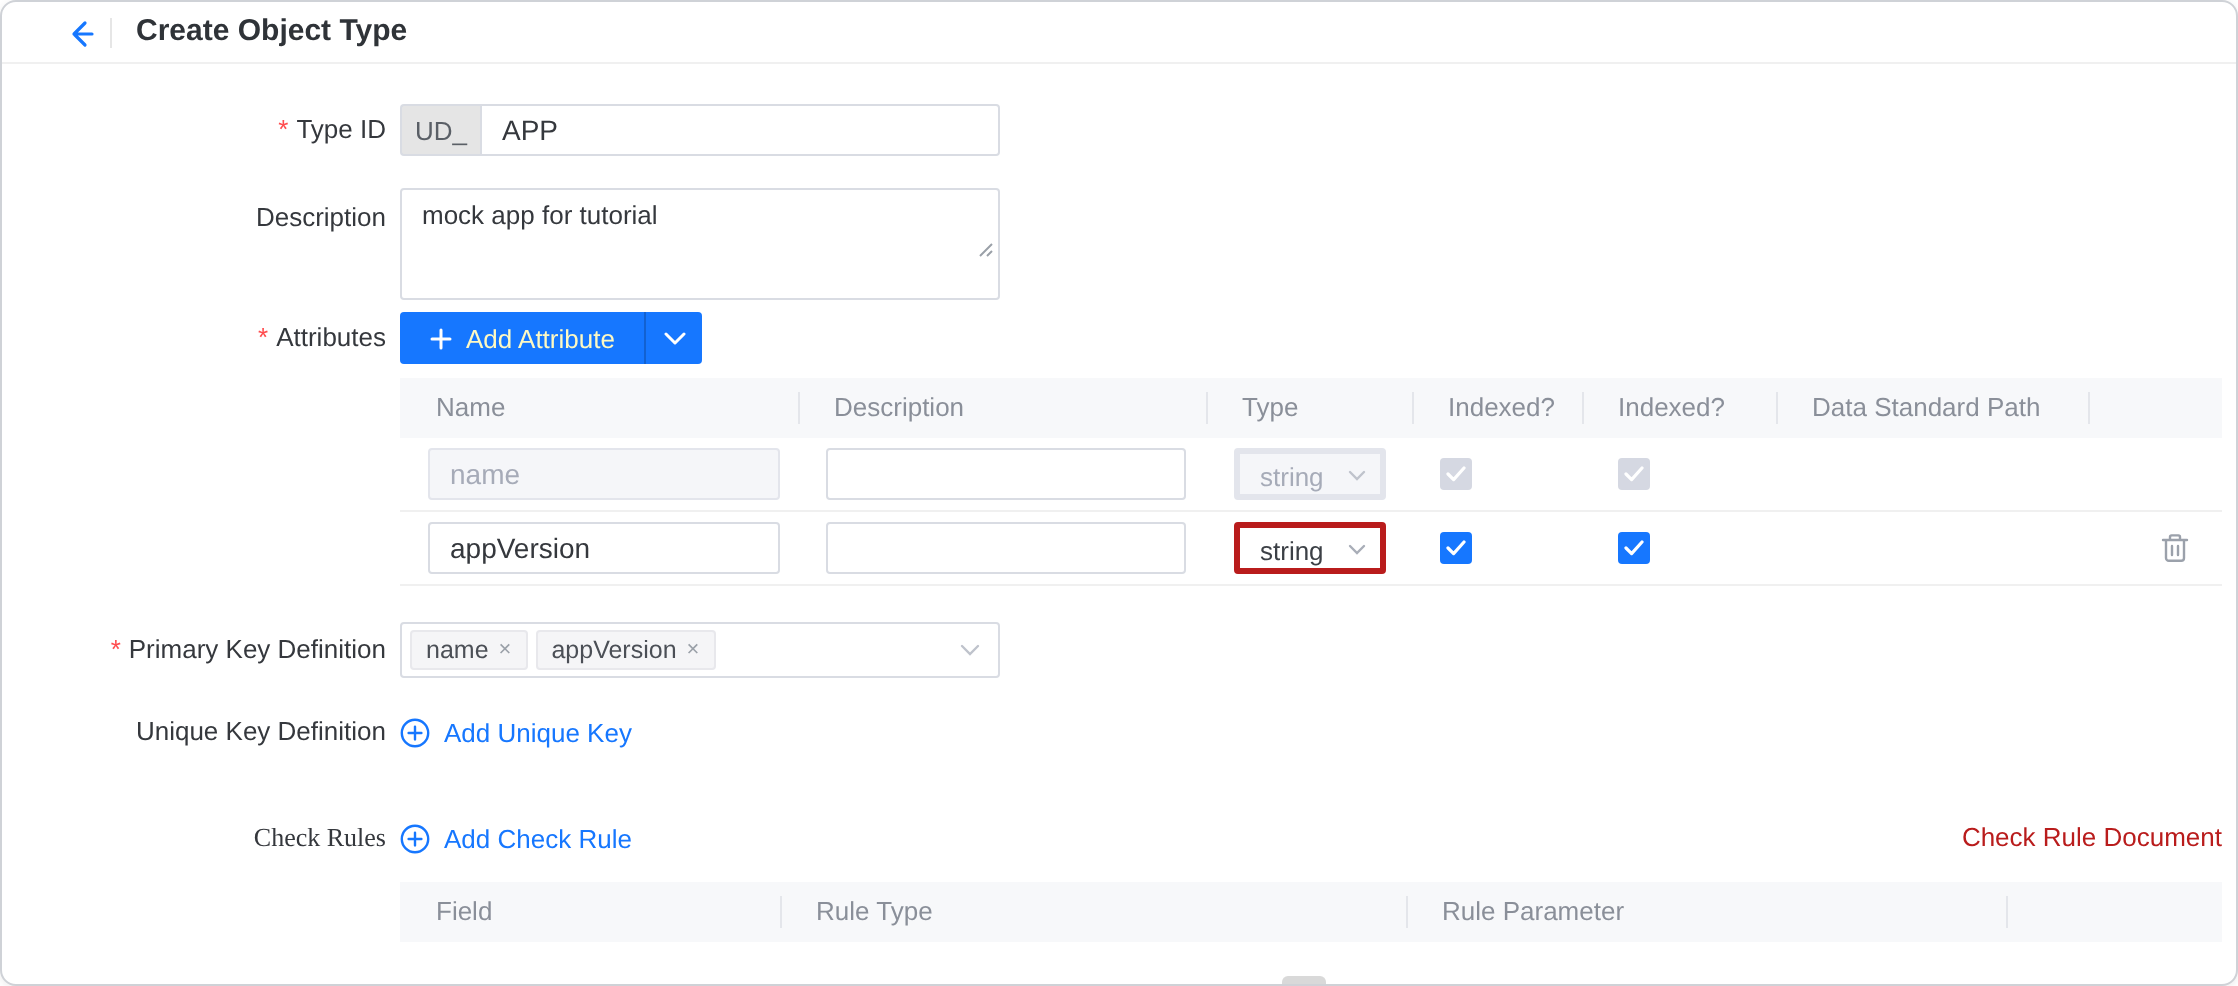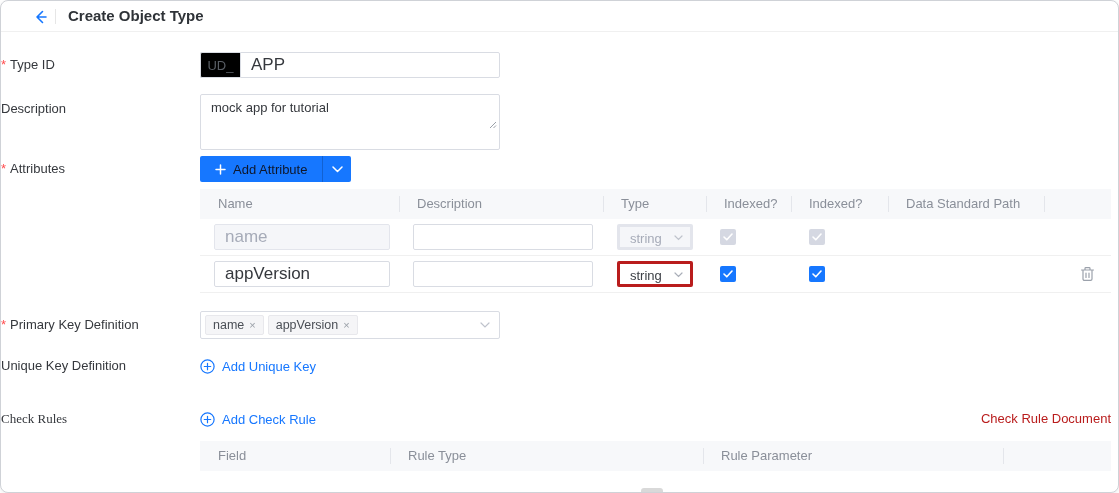--- a/index.html
+++ b/index.html
@@ -12,47 +12,47 @@
     box-shadow:0 1px 4px rgba(0,0,0,.08);
   }
 
   
   .page-header { position:relative; height:31px; border-bottom:1px solid #f0f0f0; }
   .back-btn { position:absolute; left:30px; top:7px; width:18px; height:18px; cursor:pointer; display:flex; align-items:center; justify-content:center; }
   .hdr-divider { position:absolute; left:54px; top:8px; width:1px; height:15px; background:#e6e6e6; }
   .page-title { position:absolute; left:67px; top:0; line-height:30px; font-size:15px; font-weight:600; color:#2f3338; }
 
   
-  .flabel { position:absolute; left:0; width:192px; font-size:13px; color:#35383d; white-space:nowrap; }
+  .flabel { position:absolute; left:0; width:192px; text-align:right; font-size:13px; color:#35383d; white-space:nowrap; }
   .req { color:#ff4d4f; margin-right:4px; font-size:13px; }
   .ctl { position:absolute; left:199px; }
 
   .inp {
     height:26px; border:1px solid #d9dce3; border-radius:2px; background:#fff;
-    font-family:"Liberation Sans", sans-serif; font-size:17px; color:#35383d; padding:0 10px; outline:none;
+    font-family:"Liberation Sans", sans-serif; font-size:14px; color:#35383d; padding:0 10px; outline:none;
   }
   .inp:disabled, .sel.disabled { background:#f5f6f9; border-color:#e3e5ec; color:#a6abb8; }
 
   
   .type-id-group { top:51px; width:300px; height:26px; display:flex; }
   .addon { width:40px; height:26px; border:1px solid #d9dce3; border-right:0; border-radius:2px 0 0 2px;
-           background:#000000; font-size:13px; color:#5a5f66; display:flex; align-items:center; justify-content:center; }
+           background:#e5e5e5; font-size:13px; color:#5a5f66; display:flex; align-items:center; justify-content:center; }
   .type-id-group input { flex:1; border-radius:0 2px 2px 0; }
 
   
   .desc-wrap { top:93px; width:300px; height:40px; }
   .desc-wrap textarea {
     width:300px; height:56px; border:1px solid #d9dce3; border-radius:2px; resize:none;
     font-family:"Liberation Sans", sans-serif; font-size:13px; color:#35383d; padding:4px 10px; line-height:17px; outline:none;
   }
   .resize-grip { position:absolute; right:3px; bottom:5px; pointer-events:none; }
 
   
   .add-attr-btn { top:155px; height:26px; display:flex; cursor:pointer; border-radius:2px; overflow:hidden; }
-  .btn-main { background:#1677ff; color:#0f172a; font-size:13px; display:flex; align-items:center; gap:7px; padding:0 15px; }
+  .btn-main { background:#1677ff; color:#fef9c3; font-size:13px; display:flex; align-items:center; gap:7px; padding:0 15px; }
   .btn-caret { background:#1677ff; width:29px; display:flex; align-items:center; justify-content:center; border-left:1px solid rgba(0,0,0,.18); }
 
   
   .tbl { position:absolute; left:199px; width:911px; font-size:13px; }
   .thead { display:flex; height:30px; background:#f7f8fa; color:#8a8f99; align-items:center; }
   .th { position:relative; height:30px; line-height:30px; padding-left:18px; white-space:nowrap; overflow:hidden; }
   .th:not(:first-child)::before { content:""; position:absolute; left:0; top:7px; width:1px; height:16px; background:#e4e6eb; }
   .trow { display:flex; height:37px; align-items:center; border-bottom:1px solid #f0f0f0; }
   .td { padding-left:18px; display:flex; align-items:center; }
 

